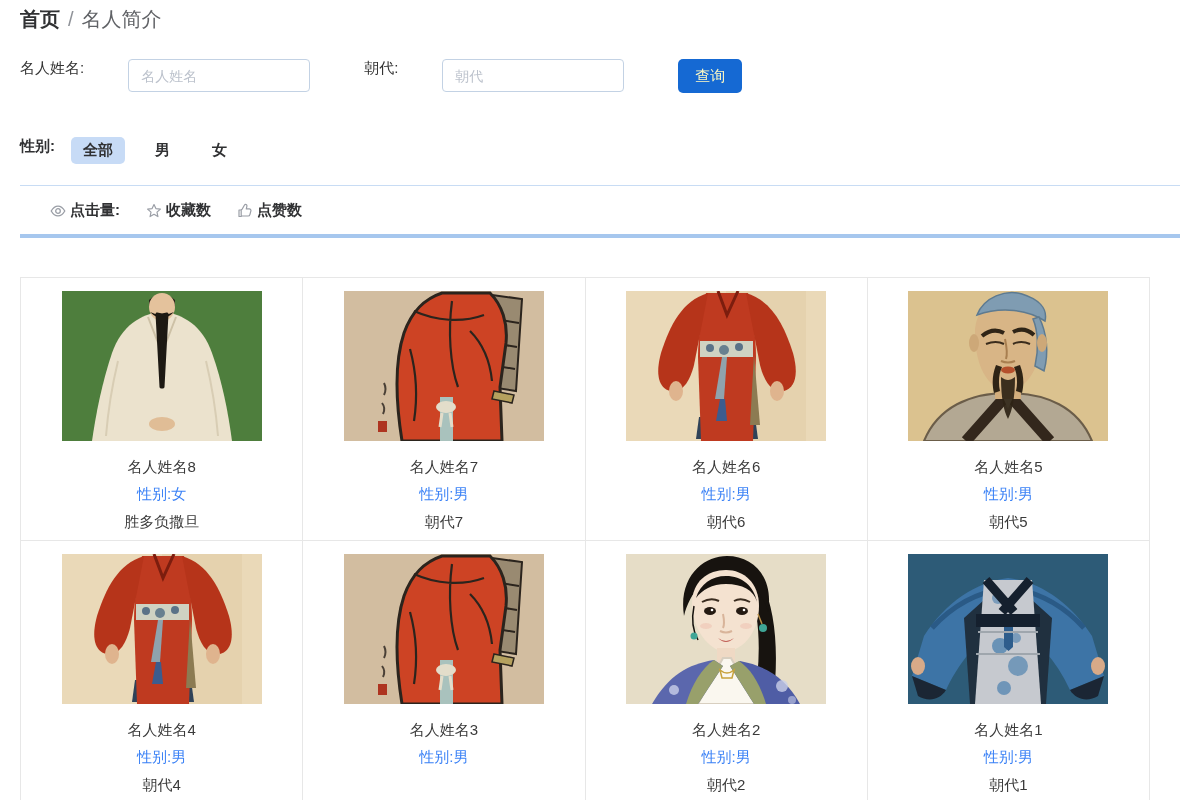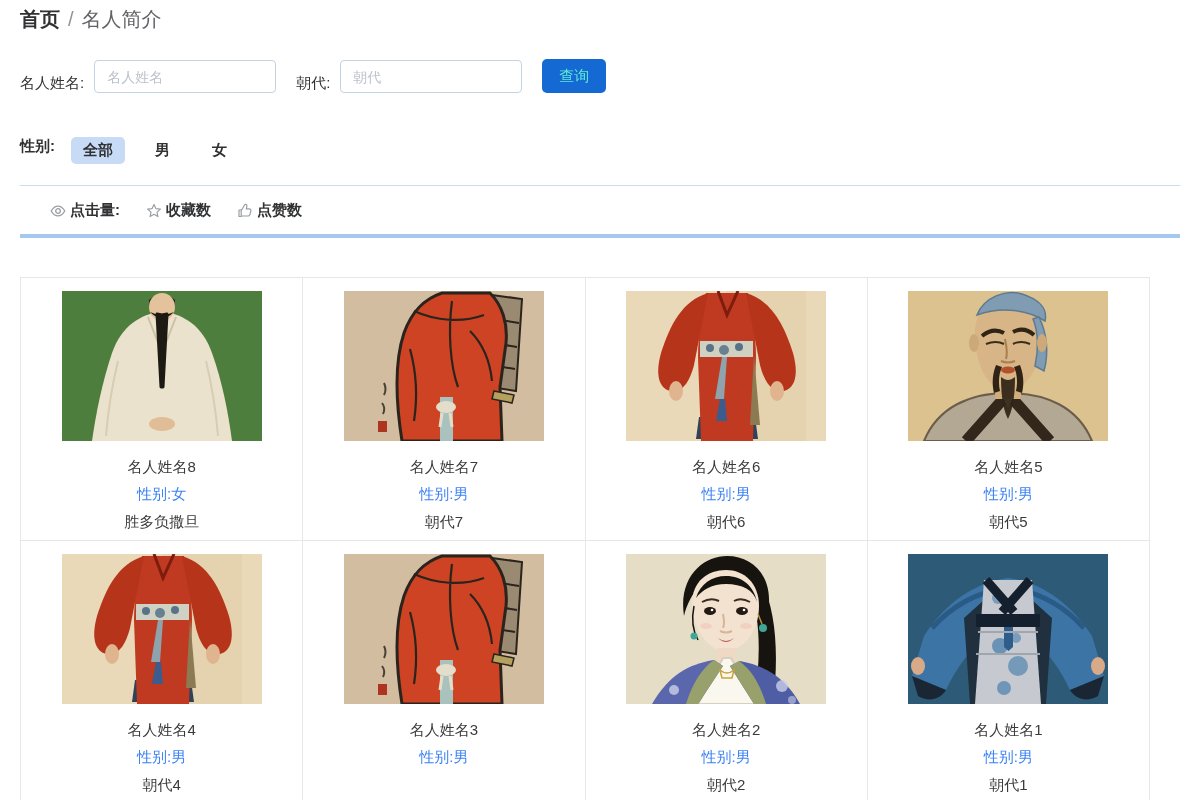--- a/index.html
+++ b/index.html
@@ -7,28 +7,28 @@
     font-family:"Liberation Sans","DejaVu Sans",sans-serif; color:#333; }
   .page { padding: 4px 20px 0 20px; width:1200px; }
 
   
   .breadcrumb { display:flex; align-items:center; gap:8px; font-size:20px; padding-top:2px; }
   .bc-home { font-weight:bold; color:#303133; cursor:pointer; }
   .bc-sep { color:#909399; }
   .bc-current { color:#606266; }
 
   
-  .search-row { display:flex; align-items:flex-end; margin-top:26px; }
+  .search-row { display:flex; align-items:flex-start; margin-top:26px;gap:34px; }
   .form-label { font-size:15px; color:#333; margin-right:10px; white-space:nowrap; }
   .text-input { width:182px; height:33px; border:1px solid #c3d2e4; border-radius:4px;
     padding:0 12px; font-size:14px; color:#333; outline:none; background:#fff;
     font-family:"Liberation Sans","DejaVu Sans",sans-serif; }
   .text-input::placeholder { color:#bcc2cc; }
   .gap-lg { margin-left:20px; }
-  .search-btn { margin-left:20px; height:34px; padding:0 17px; background:#1569d3; color:#5eead4;
+  .search-btn { margin-left:20px; height:34px; padding:0 17px; background:#1569d3; color:#fef9c3;
     border:none; border-radius:5px; font-size:15px; cursor:pointer;
     font-family:"Liberation Sans","DejaVu Sans",sans-serif; }
 
   
   .gender-row { display:flex; margin-top:44px; font-size:15px; }
   .gender-label { font-weight:bold; color:#303133; margin-right:16px; }
   .chip { padding:4px 12px; border-radius:5px; color:#303133; cursor:pointer; margin-right:18px; font-weight:bold;}
   .chip.active { background:#c7dbf6; }
 
   

